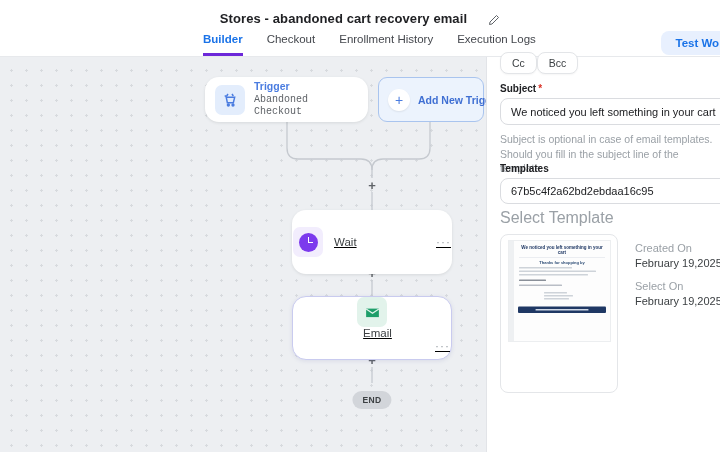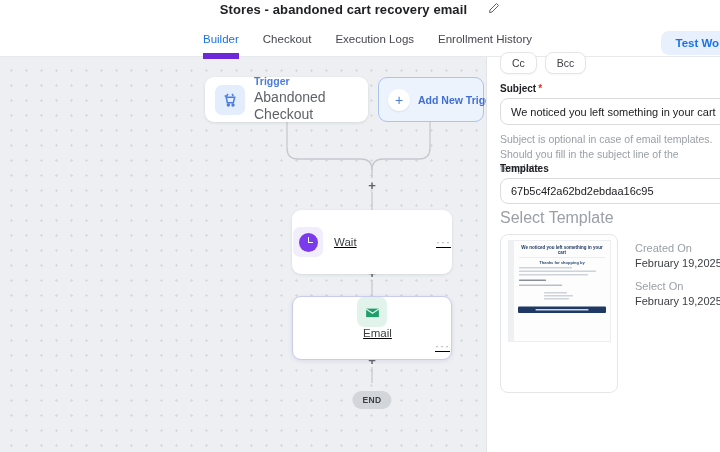--- a/index.html
+++ b/index.html
@@ -4,50 +4,50 @@
 <style>
   * { margin:0; padding:0; box-sizing:border-box; }
   html,body { width:720px; height:452px; overflow:hidden; background:#fff;
     font-family:"Liberation Sans", sans-serif; }
   .app { position:relative; width:720px; height:452px; }
 
   
   .header { position:relative; width:720px; height:57px; background:#fff;
     border-bottom:1px solid #e7e9ec; z-index:2; }
   .title-row { position:absolute; top:2px; left:0; width:100%; height:24px;
-    display:flex; align-items:flex-start; justify-content:center; gap:21px; }
+    display:flex; align-items:flex-end; justify-content:center; gap:21px; }
   .page-title { font-size:13px; font-weight:bold; color:#202124; letter-spacing:.1px; }
   .pencil { width:12px; height:12px; color:#5f6368; }
   .tabs { position:absolute; left:203px; top:33px; display:flex; gap:24px; }
   .tab { font-size:11.5px; color:#44474d; padding-bottom:8px; cursor:pointer; white-space:nowrap; }
-  .tab.active { color:#1a73e8; font-weight:normal; border-bottom:6px solid #6d28d9; }
+  .tab.active { color:#1a73e8; font-weight:bold; border-bottom:3px solid #6d28d9; }
   .test-btn { position:absolute; top:31px; right:-34px; background:#e8f0fe; color:#1a73e8;
     font-size:11.5px; font-weight:bold; padding:6px 24px 6px 14px; border:none;
     border-radius:8px; cursor:pointer; white-space:nowrap; }
 
   
   .main { position:absolute; top:57px; left:0; width:720px; height:395px; display:flex; }
 
   
   .canvas { position:relative; width:487px; height:395px; overflow:hidden;
     background-color:#edeff2;
     background-image:radial-gradient(circle, #d7dade 1px, transparent 1.2px);
     background-size:15px 15px; background-position:4px 6px;
     border-right:1px solid #e2e4e8; }
   .edges { position:absolute; inset:0; }
 
-  .node { position:absolute; background:#fff; border-radius:9px;
+  .node { position:absolute; background:#fff; border-radius:14px;
     box-shadow:0 1px 3px rgba(60,64,67,.12); display:flex; align-items:center; cursor:pointer; }
   .trigger-card { left:205px; top:20px; width:163px; height:45px; padding:0 10px; }
   .icon-sq { width:30px; height:30px; border-radius:7px; display:flex;
     align-items:center; justify-content:center; flex:0 0 auto; }
   .trigger-icon-bg { background:#e3edfc; }
   .trigger-text { margin-left:9px; line-height:1.25; }
   .trigger-label { font-size:10.5px; font-weight:bold; color:#4a7ce0; }
-  .trigger-sub { font-size:14px; color:#5f6368; }
+  .trigger-sub { font-size:10px; color:#5f6368;font-family:Liberation Mono, monospace; }
 
   .add-trigger { position:absolute; left:378px; top:20px; width:106px; height:45px;
     background:#ecf3fd; border:1px solid #a9c4ee; border-radius:9px; display:flex;
     align-items:center; padding:0 9px; gap:8px; cursor:pointer; }
   .plus-circle { width:22px; height:22px; border-radius:50%; background:#fff;
     color:#4a7ce0; font-size:14px; display:flex; align-items:center;
     justify-content:center; flex:0 0 auto; box-shadow:0 1px 2px rgba(0,0,0,.08); }
   .add-trigger-label { font-size:10.5px; font-weight:bold; color:#3f6fd3; white-space:nowrap; }
 
   .step-card { left:292px; top:153px; width:160px; height:64px; padding:0 1px;text-decoration:underline; }
@@ -62,21 +62,21 @@
 
   .plus-node { position:absolute; width:14px; height:14px; display:flex; align-items:center;
     justify-content:center; color:#5f6368; font-size:13px; font-weight:bold; cursor:pointer;
     transform:translate(-50%,-50%); }
   .end-pill { position:absolute; left:372px; top:334px; transform:translateX(-50%);
     background:#d2d5da; color:#3c4043; font-size:8.5px; font-weight:bold;
     padding:4px 10px; border-radius:9px; letter-spacing:.4px; }
 
   
   .panel { position:relative; width:233px; height:395px; background:#fff; }
-  .ccbcc { position:absolute; left:13px; top:-5px; display:flex; gap:8px; z-index:3; }
+  .ccbcc { position:absolute; left:13px; top:-5px; display:flex; z-index:3; }
   .chip-btn { background:#fff; border:1px solid #e3e5e8; border-radius:8px;
     font-size:10.5px; color:#3c4043; padding:4px 11px; cursor:pointer;
     box-shadow:0 1px 2px rgba(0,0,0,.04); }
   .fld-label { position:absolute; left:13px; font-size:10px; font-weight:bold; color:#202124; }
   .req { color:#d93025; margin-left:2px; }
   .txt-input { position:absolute; left:13px; width:232px; height:27px; border:1px solid #dadce0;
     border-radius:8px; font-size:11px; color:#202124; padding:0 10px;
     font-family:"Liberation Sans", sans-serif; background:#fff; }
   .helper { position:absolute; left:13px; top:75px; width:224px; font-size:10.5px;
     line-height:14.5px; color:#9aa0a6; }
@@ -114,22 +114,22 @@
   <div class="header">
     <div class="title-row">
       <span class="page-title">Stores - abandoned cart recovery email</span>
       <svg class="pencil" viewBox="0 0 24 24" fill="none" stroke="currentColor" stroke-width="2">
         <path d="M17 3l4 4L8 20l-5 1 1-5L17 3z"></path>
       </svg>
     </div>
     <div class="tabs">
       <div class="tab active">Builder</div>
       <div class="tab">Checkout</div>
+      <div class="tab">Enrollment History</div>
       <div class="tab">Execution Logs</div>
-      <div class="tab">Enrollment History</div>
     </div>
     <button class="test-btn">Test Work</button>
   </div>
 
   <div class="main">
 
     <div class="canvas">
       <svg class="edges" width="487" height="395" viewBox="0 0 487 395" fill="none">
         <path d="M287 65 V91 Q287 102 298 102 H361 Q372 102 372 113 V121" stroke="#c5c9cf" stroke-width="1.3"></path>
         <path d="M430 65 V91 Q430 102 419 102 H383 Q372 102 372 113" stroke="#c5c9cf" stroke-width="1.3"></path>

